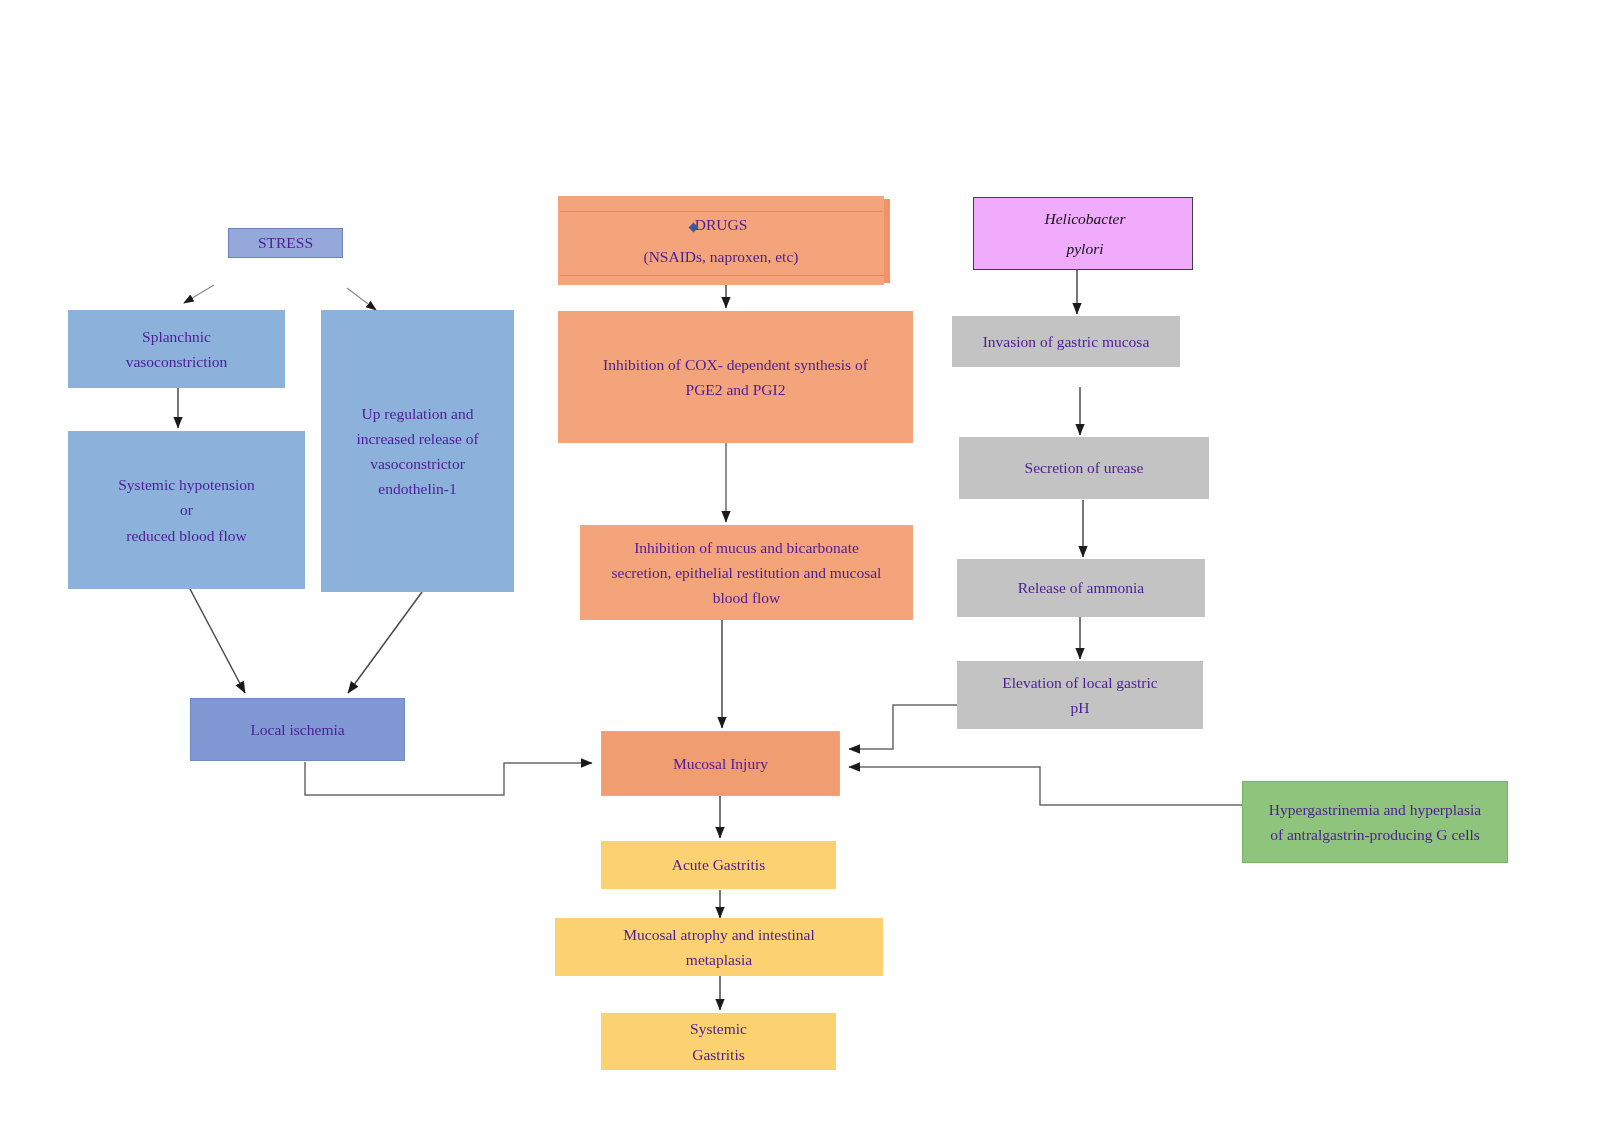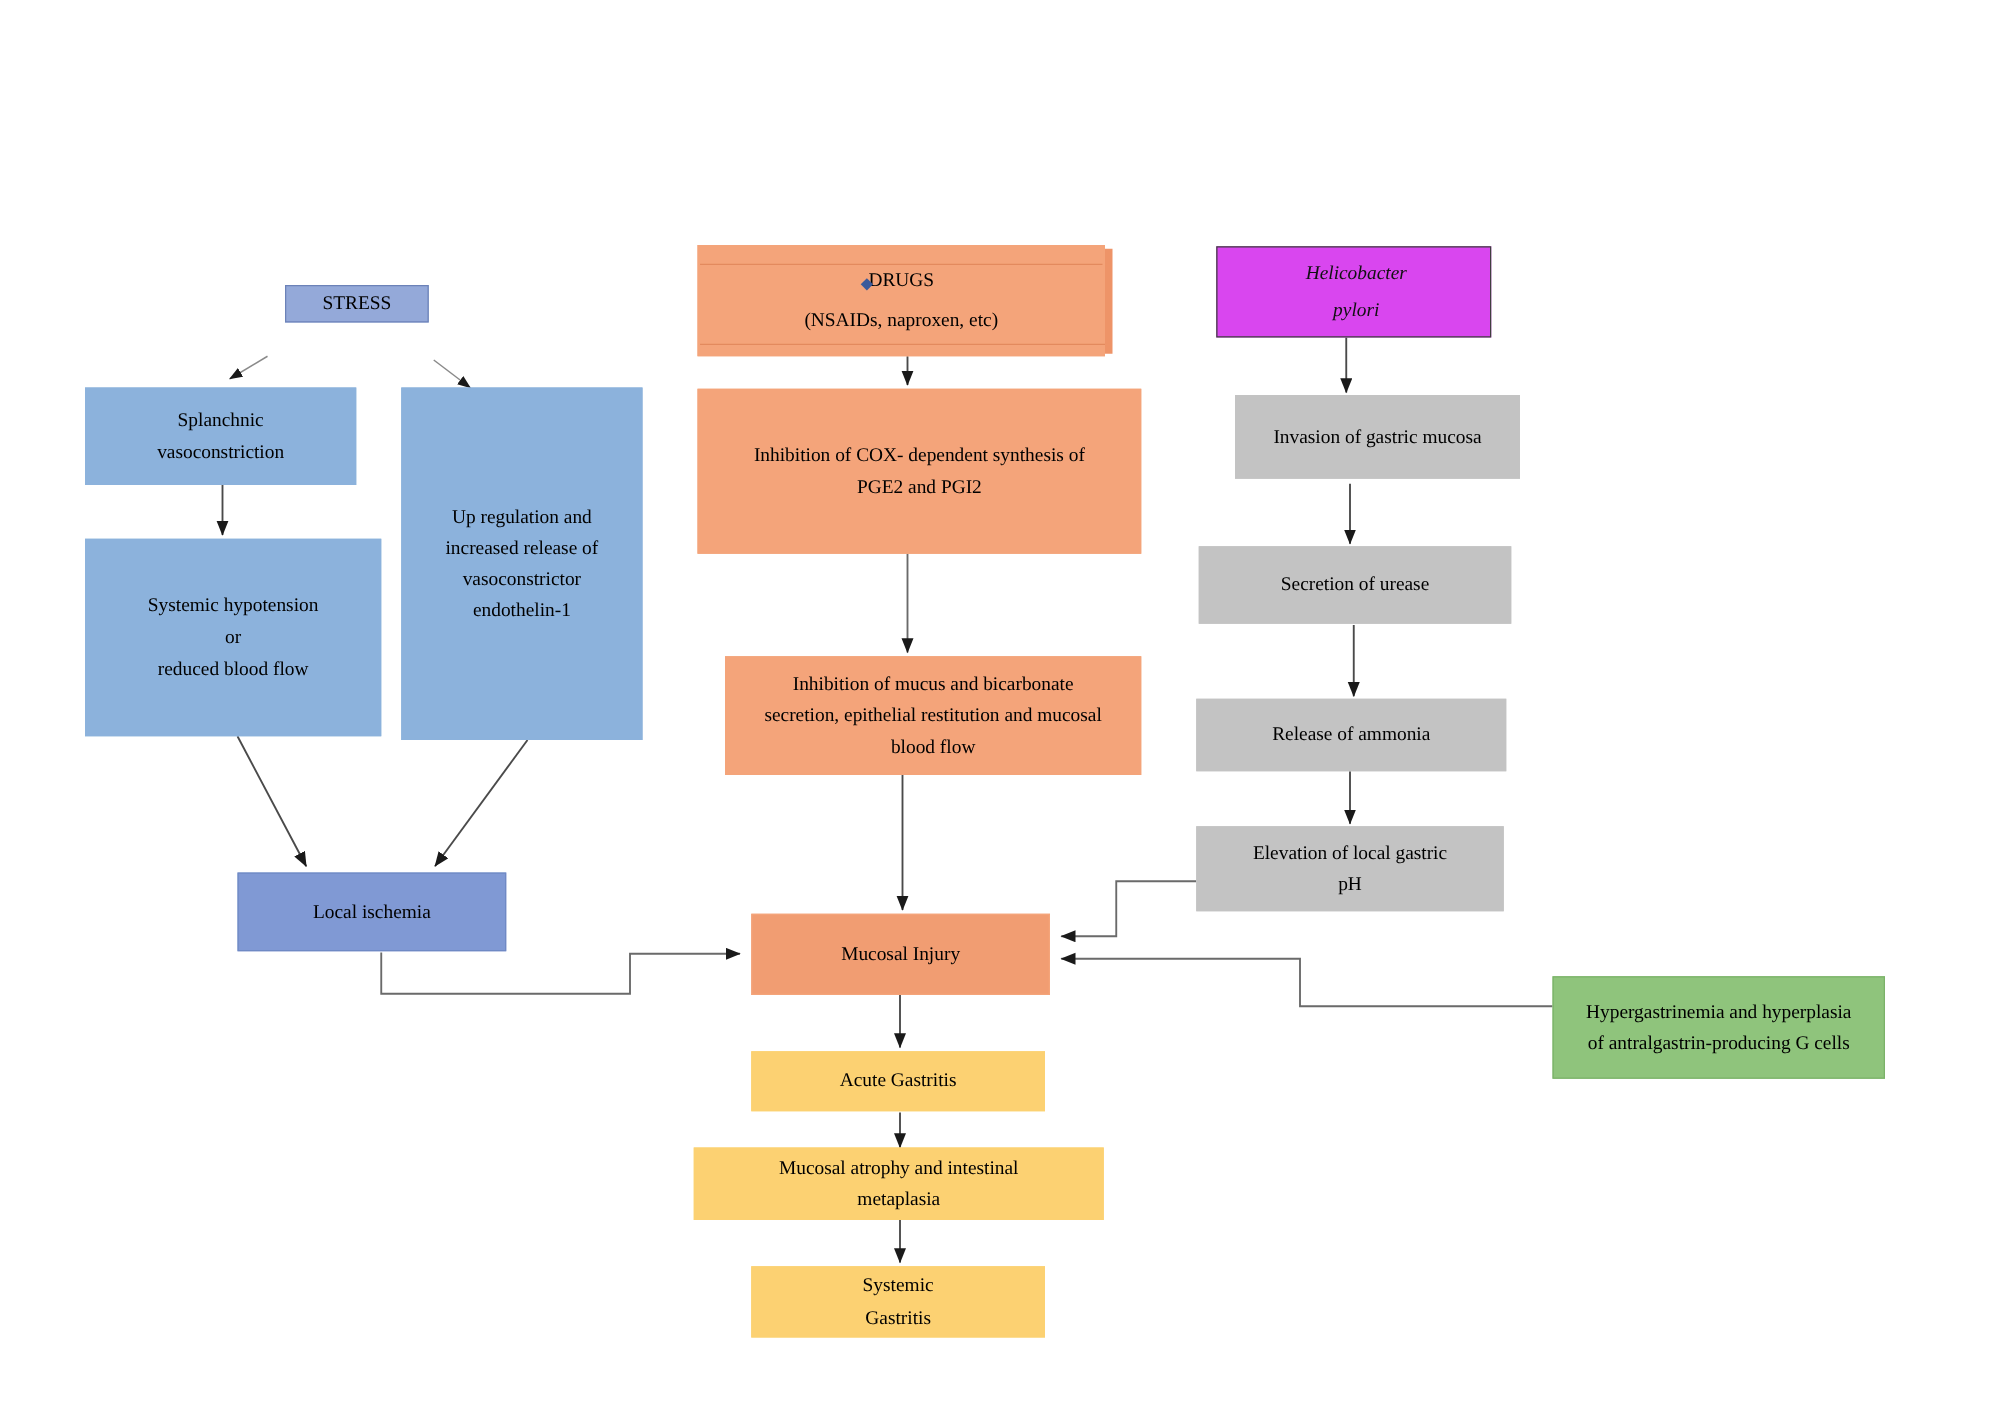--- a/index.html
+++ b/index.html
@@ -17,32 +17,32 @@
   }
   .node{
     position:absolute;
     box-sizing:border-box;
     display:flex;
     align-items:center;
     justify-content:center;
     text-align:center;
     line-height:1.62;
     font-size:15.5px;
-    color:#000000;
+    color:#4c1d95;
     padding:4px 8px;
   }
   .node .txt{ display:block; width:100%; white-space:pre-line; }
 
   
   .c-blue     { background:#8CB2DC; }
   .c-blue-dk  { background:#8099D4; }
   .c-stress   { background:#94A9D9; }
   .c-orange   { background:#F4A47A; }
   .c-orange2  { background:#F19D72; }
-  .c-grey-dk  { background:#d946ef;padding-left:12px; }
+  .c-grey-dk  { background:#f0abfc;padding-left:12px; }
   .c-grey     { background:#C3C3C3; }
   .c-yellow   { background:#FCD172; }
   .c-green    { background:#8FC47C;margin-top:16px; }
 
   .b-stress   { border:1px solid #6C82B8; }
   .b-blue     { border:1px solid #8CB2DC; }
   .b-bluedk   { border:1px solid #6F89C4; }
   .b-orange   { border:1px solid #F4A47A; }
   .b-greydk   { border:1px solid #3f3f3f; }
   .b-grey     { border:1px solid #C3C3C3; }
@@ -174,21 +174,21 @@
     <span class="txt">Inhibition of mucus and bicarbonate
 secretion, epithelial restitution and mucosal
 blood flow</span>
   </div>
 
   <div class="node c-grey-dk b-greydk" style="left:973px; top:197px; width:220px; height:73px; flex-direction:column; justify-content:center; gap:4px; color:#111;">
     <span class="txt italic">Helicobacter</span>
     <span class="txt italic">pylori</span>
   </div>
 
-  <div class="node c-grey b-grey" style="left:988px; top:316px; width:228px; height:67px;">
+  <div class="node c-grey b-grey" style="left:952px; top:316px; width:228px; height:51px;">
     <span class="txt">Invasion of gastric mucosa</span>
   </div>
 
   <div class="node c-grey b-grey" style="left:959px; top:437px; width:250px; height:62px;">
     <span class="txt">Secretion of urease</span>
   </div>
 
   <div class="node c-grey b-grey" style="left:957px; top:559px; width:248px; height:58px;">
     <span class="txt">Release of ammonia</span>
   </div>

